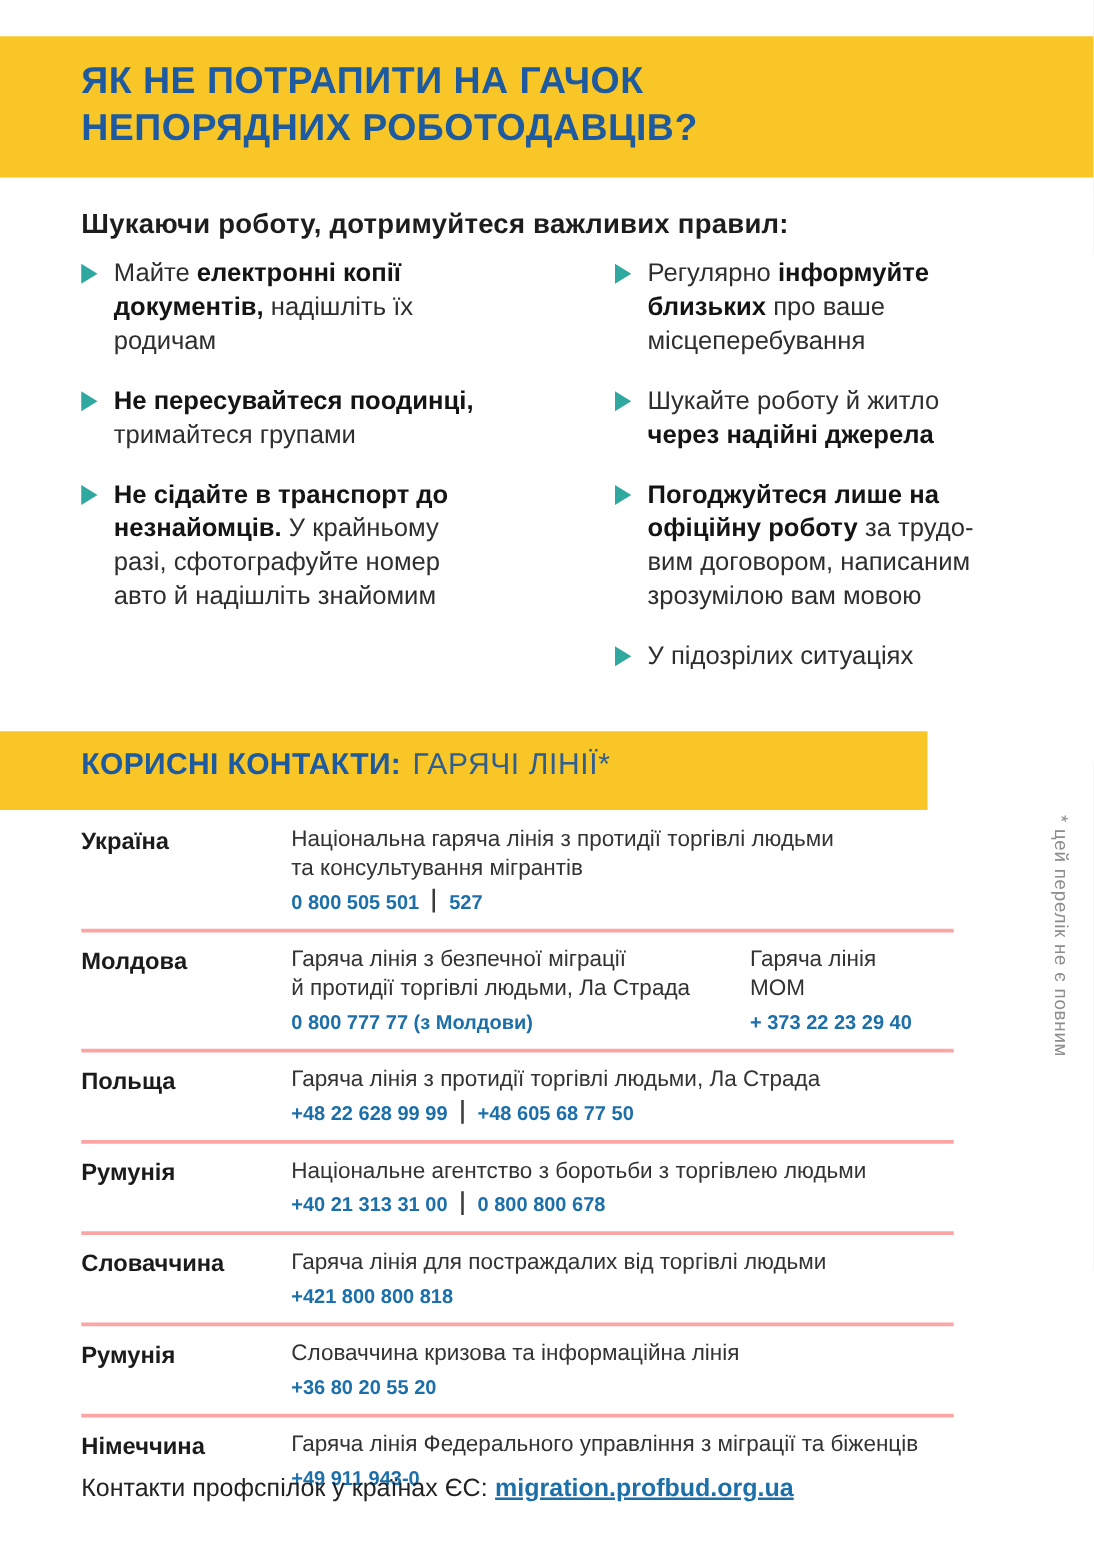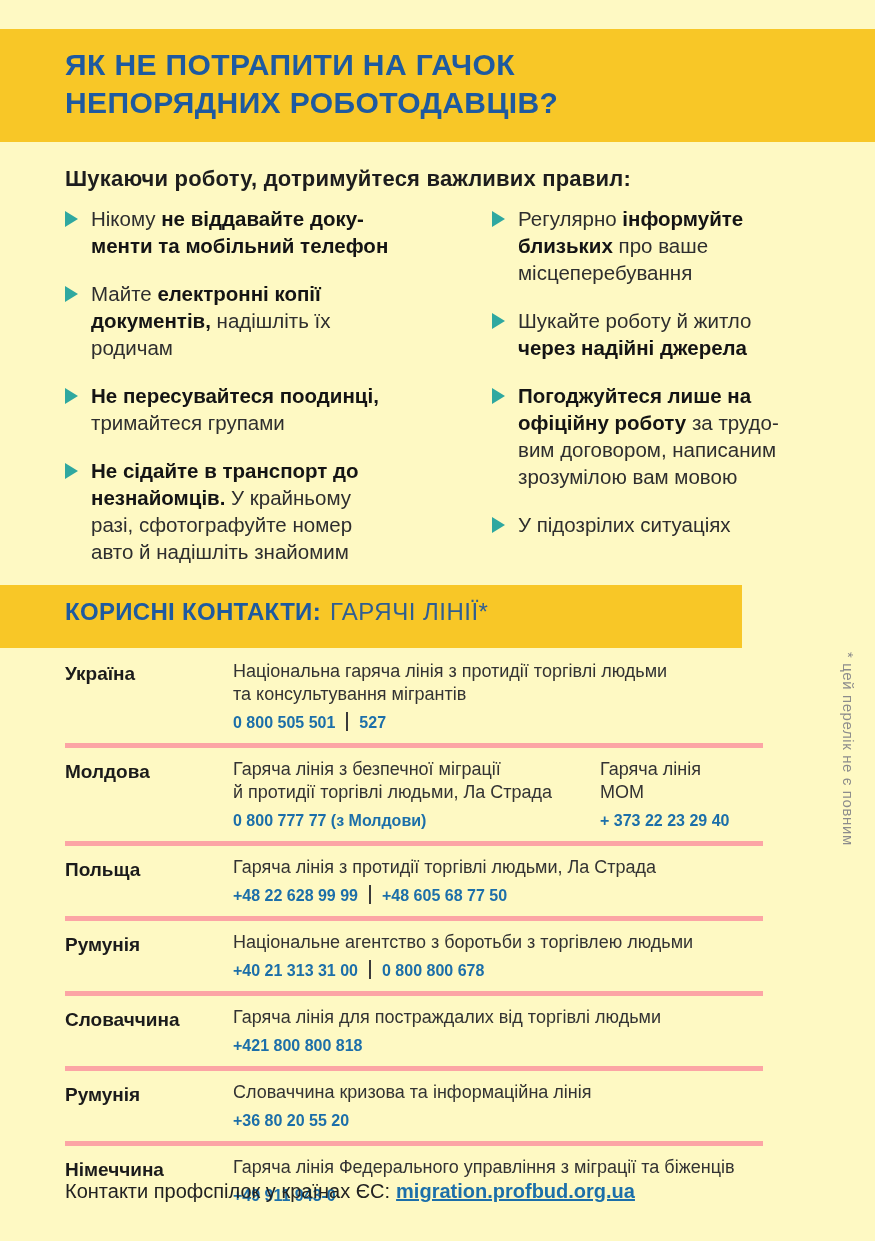--- a/index.html
+++ b/index.html
@@ -1,17 +1,17 @@
 <!DOCTYPE html>
 <html><head>
 <meta charset="utf-8">
 <style>
   html,body{margin:0;padding:0;background:#e8e8e8;}
   .page{
-    position:relative;width:875px;height:1241px;background:#fef9c3;
+    position:relative;width:875px;height:1241px;background:#ffffff;
     font-family:"Liberation Sans", sans-serif;overflow:hidden;margin:0 auto;
     color:#2e2e2e;
   }
   
   .top-banner{
     position:absolute;top:29px;left:0;width:875px;height:113px;
     background:#f8c727;box-sizing:border-box;padding:17px 20px 0 65px;
   }
   .top-title{
     font-size:30px;font-weight:bold;line-height:38px;color:#1e5aa0;
@@ -41,21 +41,21 @@
   .contacts-banner{
     position:absolute;top:585px;left:0;width:742px;height:63px;
     background:#f8c727;box-sizing:border-box;padding:13px 0 0 65px;
     font-size:24px;white-space:nowrap;
   }
   .contacts-banner .accent{font-weight:bold;color:#1e5aa0;letter-spacing:.3px;}
   .contacts-banner .rest{color:#2f5e93;margin-left:9px;letter-spacing:.5px;}
   
   .contacts-table{position:absolute;top:650px;left:65px;width:698px;}
   .crow{
-    display:flex;padding:10px 0 6px;border-bottom:5px solid #fca5a5;
+    display:flex;padding:10px 0 6px;border-bottom:3px solid #fca5a5;
   }
   .crow.last{border-bottom:none;}
   .country{
     flex:0 0 168px;font-size:19px;font-weight:bold;color:#1b1b1b;
     padding-top:3px;
   }
   .cells{flex:1;display:flex;align-items:flex-end;}
   .cell{flex:1;}
   .cell.fixed{flex:0 0 367px;}
   .desc{font-size:18px;line-height:23px;color:#333;}
@@ -86,24 +86,20 @@
       <span>НЕПОРЯДНИХ РОБОТОДАВЦІВ?</span>
     </div>
   </div>
 
   <div class="subtitle">Шукаючи роботу, дотримуйтеся важливих правил:</div>
 
   <div class="rules">
     <div class="rules-col left" id="rules-left">
         <div class="bullet">
           <span class="tri"></span>
-          <div class="bullet-text"><span>Нікому </span><b>не віддавайте доку-</b><br><b>менти та мобільний телефон</b></div>
-        </div>
-        <div class="bullet">
-          <span class="tri"></span>
           <div class="bullet-text"><span>Майте </span><b>електронні копії</b><br><b>документів,</b><span> надішліть їх</span><br><span>родичам</span></div>
         </div>
         <div class="bullet">
           <span class="tri"></span>
           <div class="bullet-text"><b>Не пересувайтеся поодинці,</b><br><span>тримайтеся групами</span></div>
         </div>
         <div class="bullet">
           <span class="tri"></span>
           <div class="bullet-text"><b>Не сідайте в транспорт до</b><br><b>незнайомців.</b><span> У крайньому</span><br><span>разі, сфотографуйте номер</span><br><span>авто й надішліть знайомим</span></div>
         </div>

